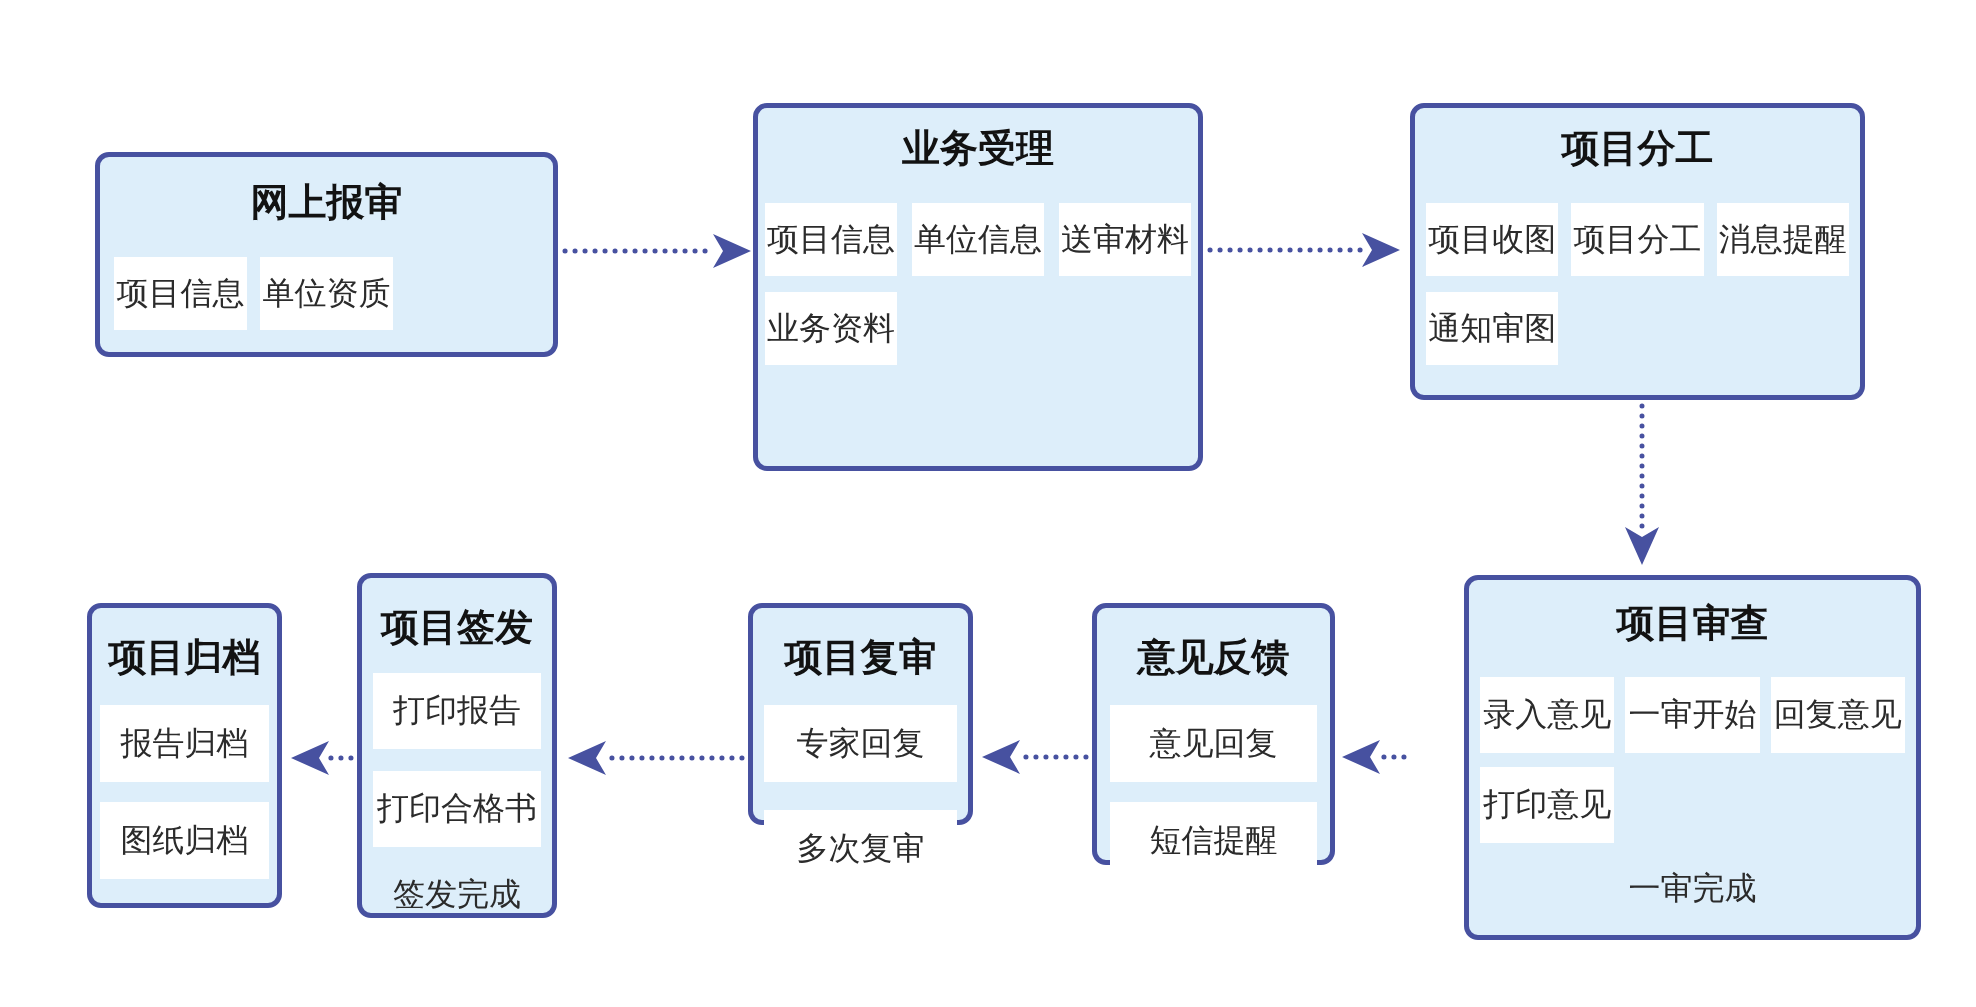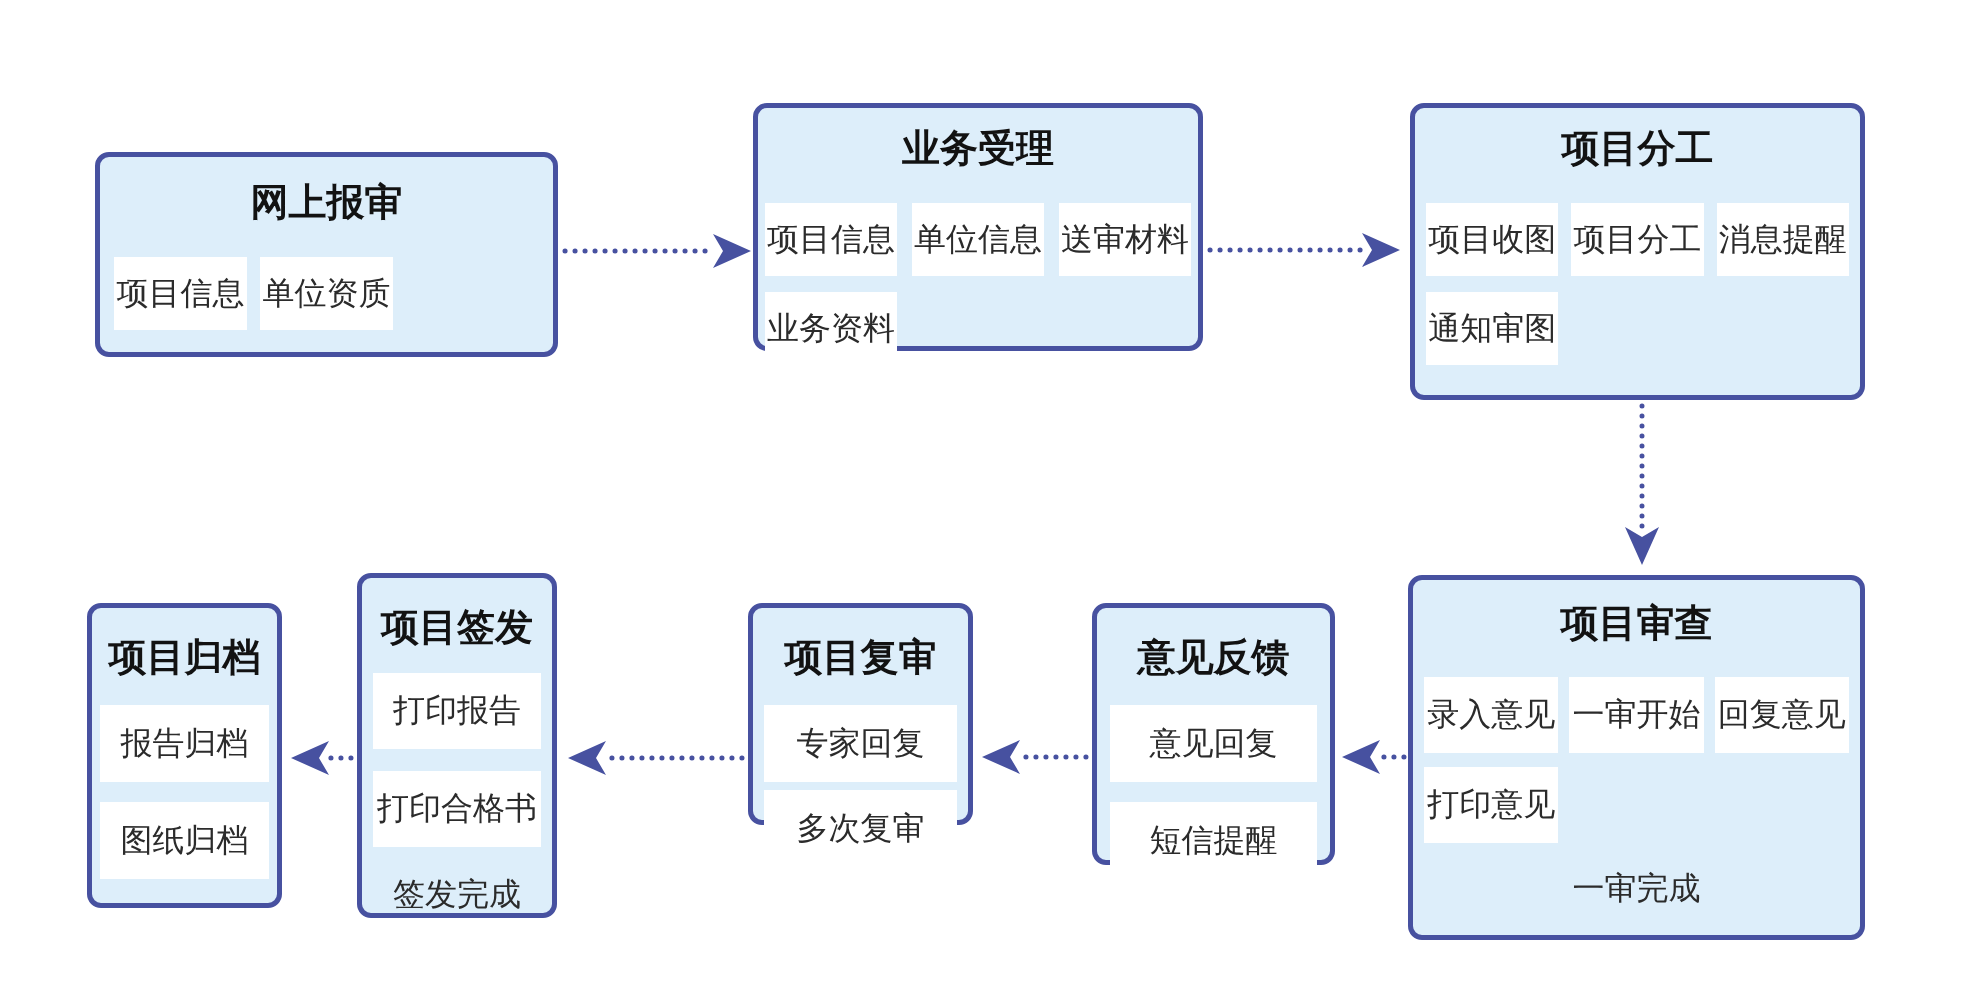--- a/index.html
+++ b/index.html
@@ -90,62 +90,62 @@
   </svg>
 
   <div class="node" style="left:95px; top:152px; width:463px; height:205px; padding:25px 14px 0;">
     <div class="node-title">网上报审</div>
     <div class="cells cols-2" style="margin-top:35px; gap:13px; grid-auto-rows:73px;">
       <div class="cell">项目信息</div>
       <div class="cell">单位资质</div>
     </div>
   </div>
 
-  <div class="node" style="left:753px; top:103px; width:450px; height:248px; padding:20px 7px 0;">
+  <div class="node" style="left:753px; top:103px; width:450px; height:368px; padding:20px 7px 0;">
     <div class="node-title">业务受理</div>
     <div class="cells cols-2" style="margin-top:35px; column-gap:15px; row-gap:16px; grid-auto-rows:73px;">
       <div class="cell">项目信息</div>
       <div class="cell">单位信息</div>
       <div class="cell">送审材料</div>
       <div class="cell">业务资料</div>
     </div>
   </div>
 
   <div class="node" style="left:1410px; top:103px; width:455px; height:297px; padding:20px 11px 0;">
     <div class="node-title">项目分工</div>
     <div class="cells cols-2" style="margin-top:35px; column-gap:13px; row-gap:16px; grid-auto-rows:73px;">
       <div class="cell">项目收图</div>
       <div class="cell">项目分工</div>
       <div class="cell">消息提醒</div>
       <div class="cell">通知审图</div>
     </div>
   </div>
 
-  <div class="node" style="left:1408px; top:575px; width:457px; height:365px; padding:23px 11px 0;">
+  <div class="node" style="left:1464px; top:575px; width:457px; height:365px; padding:23px 11px 0;">
     <div class="node-title">项目审查</div>
     <div class="cells cols-2" style="margin-top:34px; column-gap:11px; row-gap:14px; grid-auto-rows:76px;">
       <div class="cell">录入意见</div>
       <div class="cell">一审开始</div>
       <div class="cell">回复意见</div>
       <div class="cell">打印意见</div>
     </div>
     <div class="node-footer" style="margin-top:27px;">一审完成</div>
   </div>
 
   <div class="node" style="left:1092px; top:603px; width:243px; height:262px; padding:29px 13px 0;">
     <div class="node-title">意见反馈</div>
     <div class="cells" style="margin-top:28px; row-gap:20px; grid-auto-rows:77px;">
       <div class="cell">意见回复</div>
       <div class="cell">短信提醒</div>
     </div>
   </div>
 
   <div class="node" style="left:748px; top:603px; width:225px; height:222px; padding:29px 11px 0;">
     <div class="node-title">项目复审</div>
-    <div class="cells" style="margin-top:28px; row-gap:8px; grid-auto-rows:77px;">
+    <div class="cells" style="margin-top:28px; row-gap:28px; grid-auto-rows:77px;">
       <div class="cell">专家回复</div>
       <div class="cell">多次复审</div>
     </div>
   </div>
 
   <div class="node" style="left:357px; top:573px; width:200px; height:345px; padding:29px 11px 0;">
     <div class="node-title">项目签发</div>
     <div class="cells" style="margin-top:26px; row-gap:22px; grid-auto-rows:76px;">
       <div class="cell">打印报告</div>
       <div class="cell">打印合格书</div>

